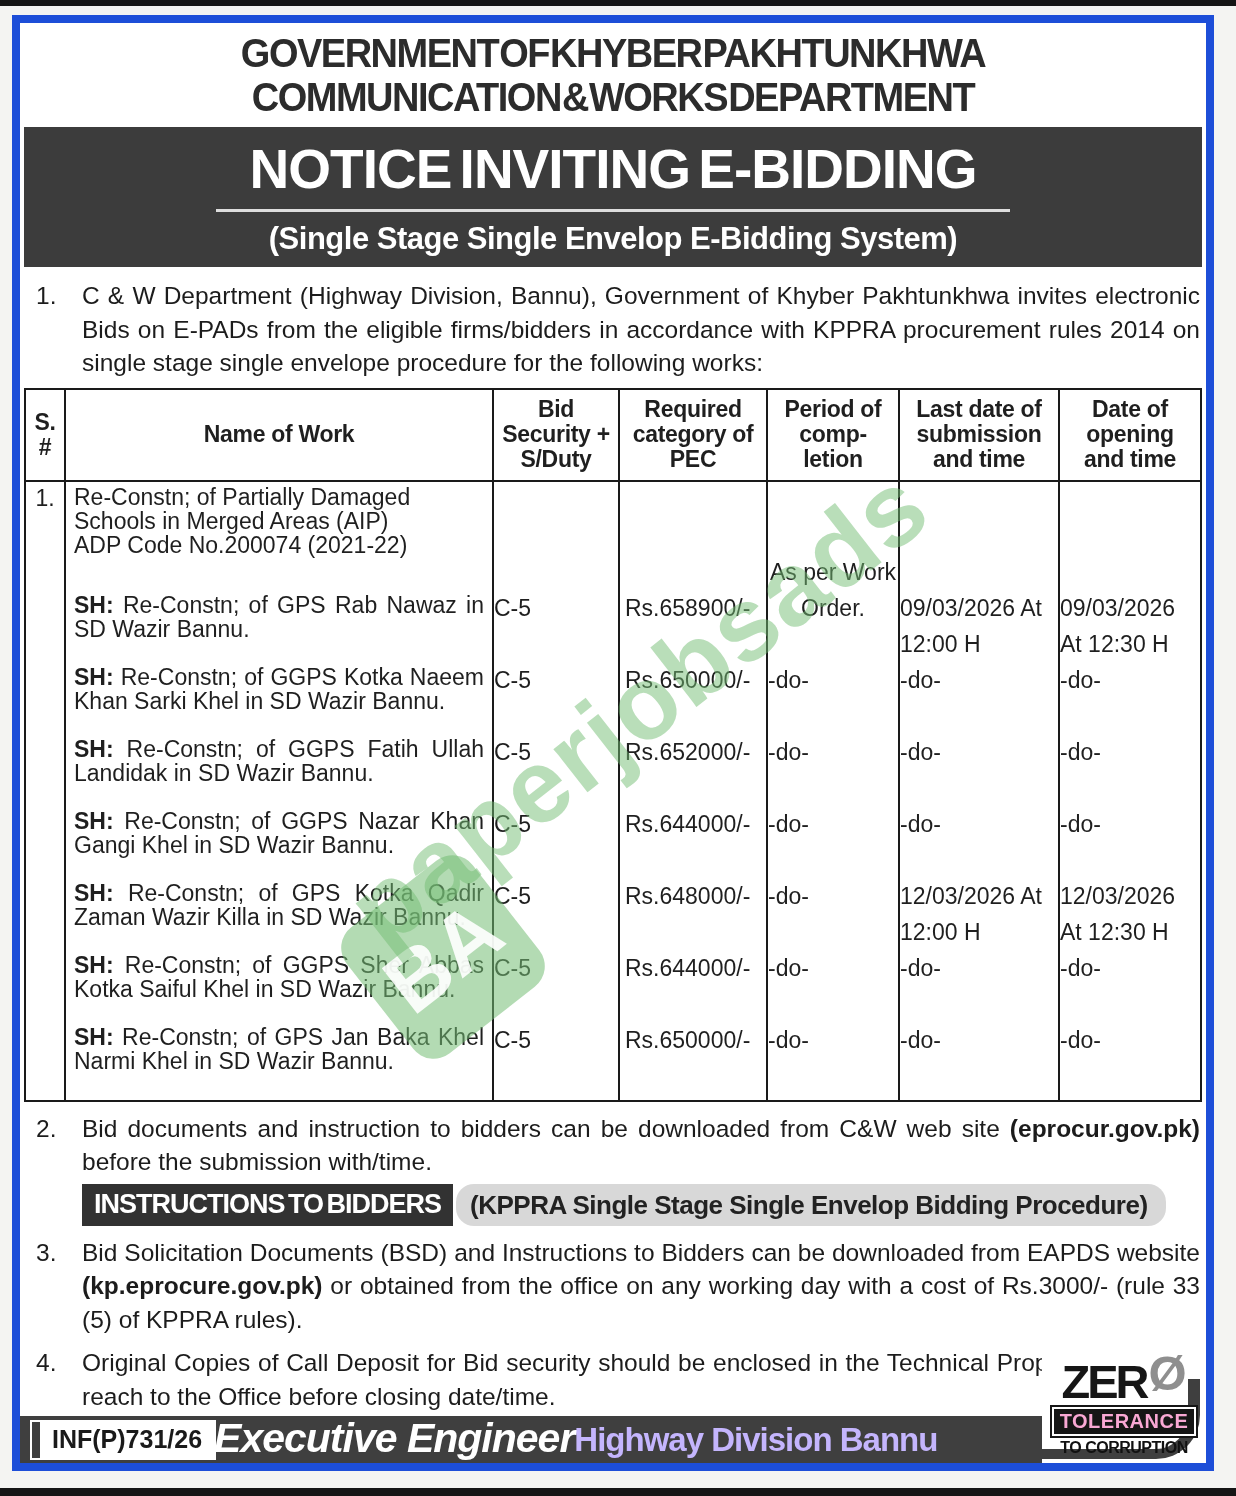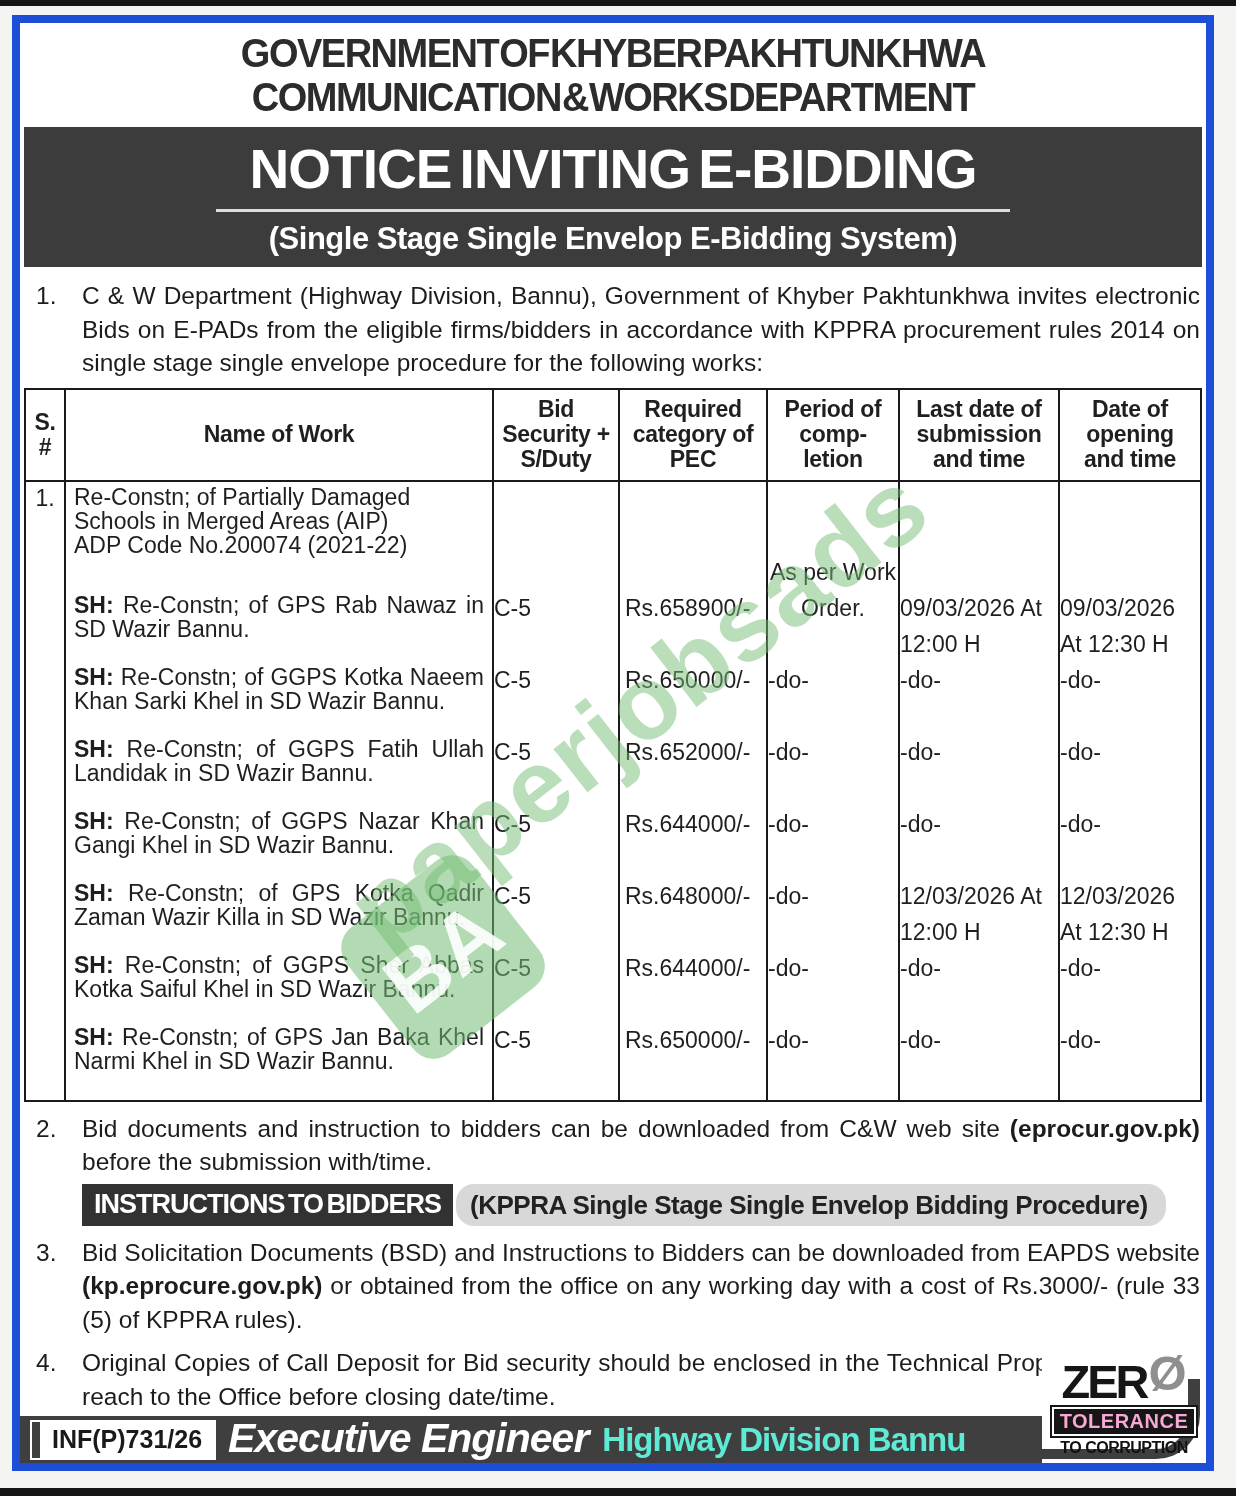--- a/index.html
+++ b/index.html
@@ -70,31 +70,31 @@
     padding:5px 12px 6px 12px;letter-spacing:-1px;word-spacing:-3px;white-space:nowrap;
   }
   .instr-pill{
     background:#d8d8d8;color:#222;font-weight:bold;font-size:26px;
     padding:6px 18px 5px 14px;border-radius:18px;margin-left:3px;letter-spacing:-0.5px;white-space:nowrap;
   }
 
   
   .footer-bar{
     position:absolute;left:0;right:0;bottom:0;height:47px;background:#3f3f3f;
-    display:flex;align-items:center;gap:14px;padding-left:12px;overflow:hidden;
+    display:flex;align-items:center;padding-left:12px;overflow:hidden;
   }
   .inf-box{
     background:#fff;color:#1a1a1a;font-weight:bold;font-size:25px;
     padding:3px 12px 4px 12px;border-left:8px solid #3f3f3f;box-shadow:0 0 0 2px #fff;white-space:nowrap;
   }
   .exec-sig{
     color:#fff;font-style:italic;font-weight:bold;font-size:41px;letter-spacing:-1px;
     white-space:nowrap;padding-bottom:3px;
   }
-  .division{color:#5eead4;font-weight:bold;font-size:33px;letter-spacing:-1px;white-space:nowrap;}
+  .division{color:#c4b5fd;font-weight:bold;font-size:33px;letter-spacing:-1px;white-space:nowrap;}
 
   
   .zero-box{
     position:absolute;right:0;bottom:0;width:164px;height:132px;background:#fff;z-index:5;
     display:flex;flex-direction:column;align-items:center;justify-content:flex-end;
     padding-bottom:6px;box-sizing:border-box;
   }
   .zero-swoosh{
     position:absolute;right:6px;bottom:4px;width:148px;height:70px;
     border-right:12px solid #3f3f3f;border-bottom:10px solid #3f3f3f;

